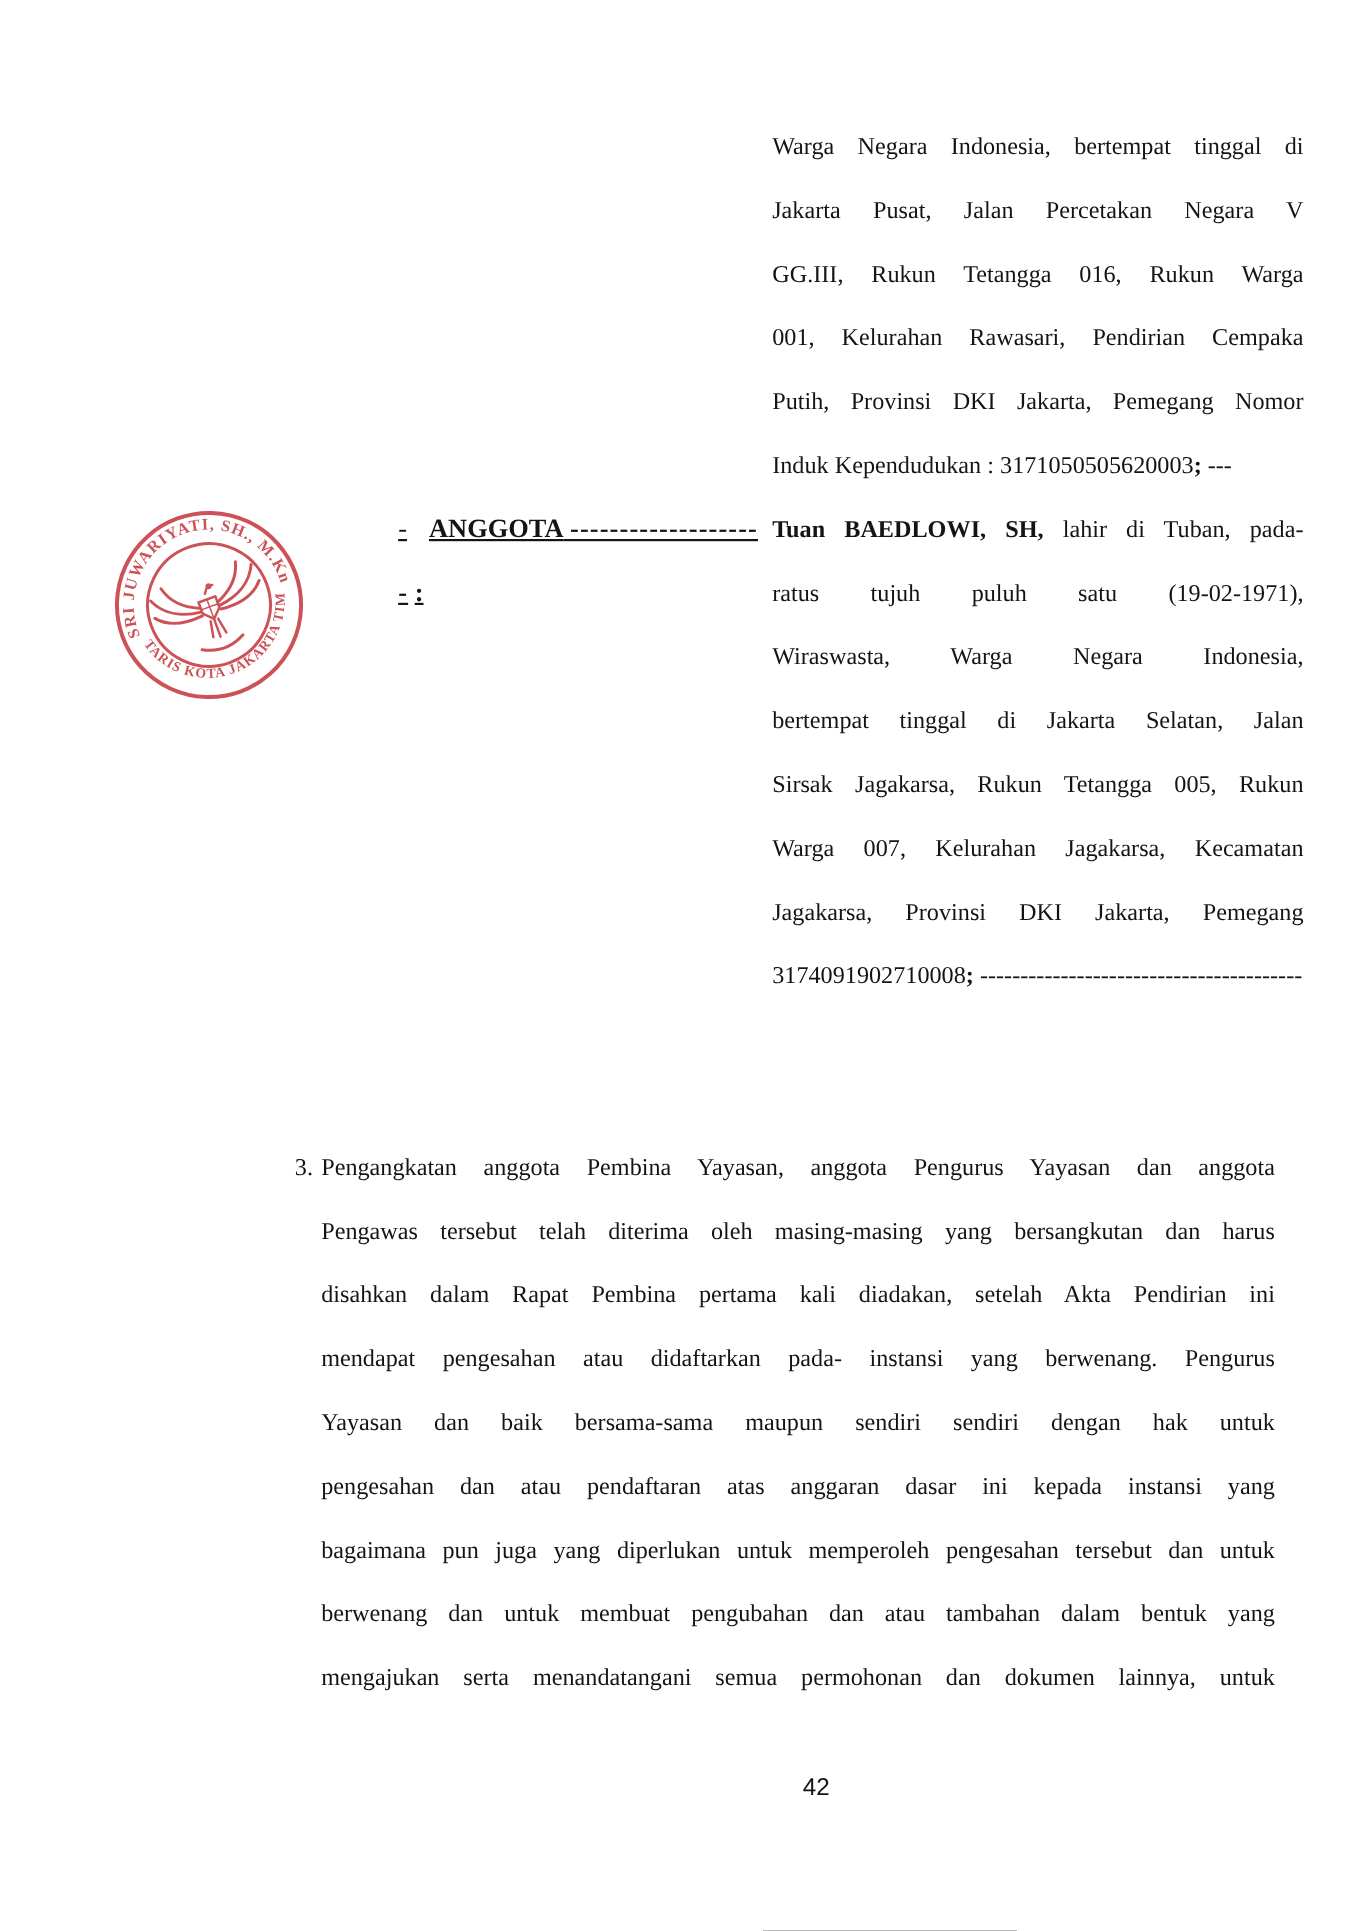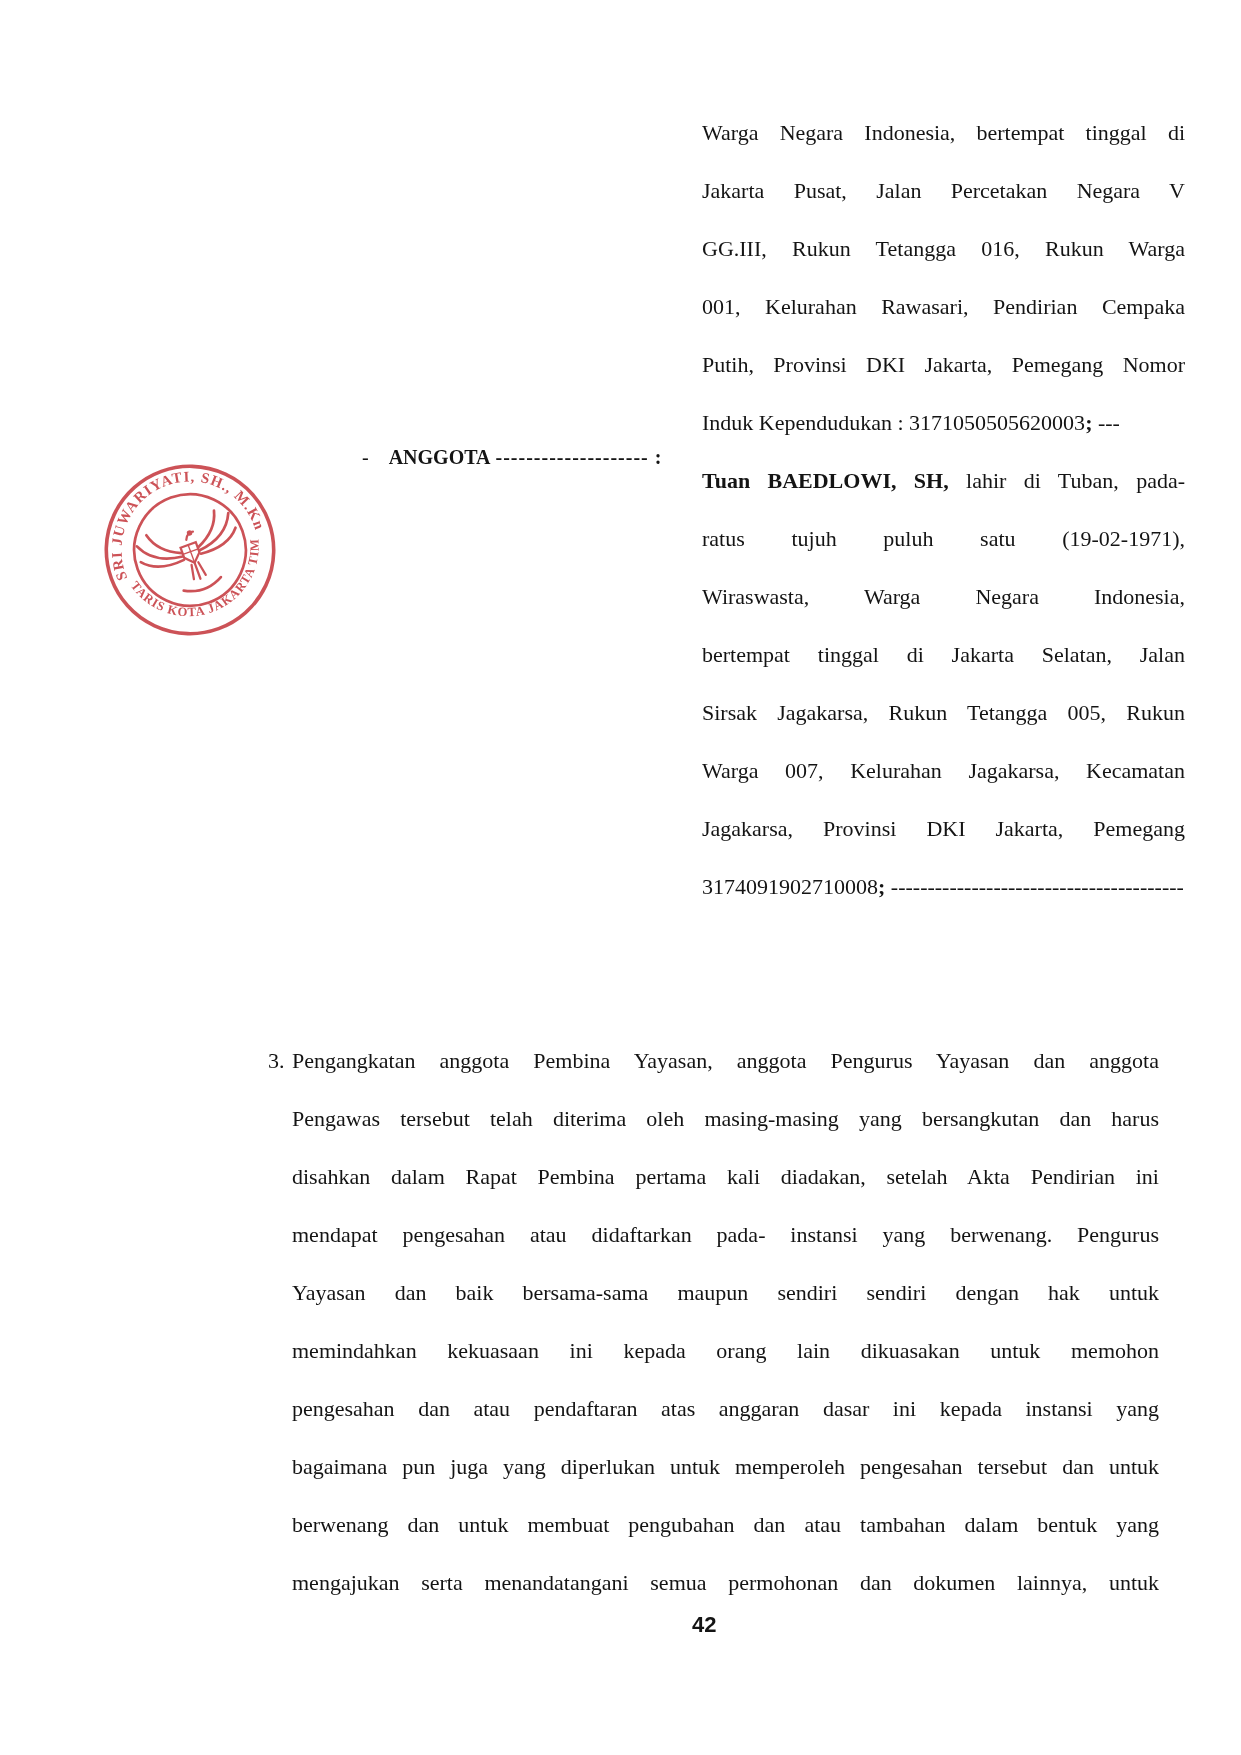--- a/index.html
+++ b/index.html
@@ -16,35 +16,35 @@
     height:58px;
     line-height:58px;
     font-size:22px;
     white-space:normal;
   }
   .jl { text-align:justify; text-align-last:justify; }
   .ll { text-align:left; }
   .b  { font-weight:bold; }
   #blockA { position:absolute; left:702px; top:104px;  width:483px; }
   #anggotaLabel {
-    position:absolute; left:362px; top:428px; width:336px; height:58px;
-    line-height:58px; font-size:20px;
+    position:absolute; left:362px; top:452px; width:336px; height:58px;
+    line-height:58px; font-size:24px;text-decoration:underline;
   }
   #anggotaLabel .bullet { margin-right:20px; }
   #anggotaLabel .dashes { letter-spacing:1px; }
   #anggotaLabel .colon  { margin-left:6px; }
   #blockB { position:absolute; left:702px; top:452px;  width:483px; }
   #item3  { position:absolute; left:268px; top:1032px; width:917px; }
   #item3 .num {
     position:absolute; left:0; top:0; height:58px; line-height:58px; font-size:22px;
   }
   #item3 .body { margin-left:24px; width:867px; }
   #pageNum {
     position:absolute; left:692px; top:1608px; width:100px;
-    text-align:left; font-weight:bold; font-size:22px; line-height:34px;
+    text-align:center; font-weight:normal; font-size:22px; line-height:34px;
     font-family:"Liberation Sans","DejaVu Sans",sans-serif;
   }
   #stamp {
     position:absolute; left:100px; top:460px; width:180px; height:180px;
   }
   #stamp svg { filter:blur(0.5px); opacity:0.88; }
   .stamp-arc-text { font-family:"Liberation Serif","DejaVu Serif",serif; font-weight:bold; }
 </style>
 </head>
 <body>
@@ -116,21 +116,20 @@
   </div>
 
   <div id="item3">
     <span class="num">3.</span>
     <div class="body">
       <div class="tline jl">Pengangkatan anggota Pembina Yayasan, anggota Pengurus Yayasan dan anggota</div>
       <div class="tline jl">Pengawas tersebut telah diterima oleh masing-masing yang bersangkutan dan harus</div>
       <div class="tline jl">disahkan dalam Rapat Pembina pertama kali diadakan, setelah Akta Pendirian ini</div>
       <div class="tline jl">mendapat pengesahan atau didaftarkan pada- instansi yang berwenang. Pengurus</div>
       <div class="tline jl">Yayasan dan baik bersama-sama maupun sendiri sendiri dengan hak untuk</div>
-      <div class="tline jl">memindahkan kekuasaan ini kepada orang lain dikuasakan untuk memohon</div>
       <div class="tline jl">pengesahan dan atau pendaftaran atas anggaran dasar ini kepada instansi yang</div>
       <div class="tline jl">bagaimana pun juga yang diperlukan untuk memperoleh pengesahan tersebut dan untuk</div>
       <div class="tline jl">berwenang dan untuk membuat pengubahan dan atau tambahan dalam bentuk yang</div>
       <div class="tline jl">mengajukan serta menandatangani semua permohonan dan dokumen lainnya, untuk</div>
     </div>
   </div>
 
   <div id="pageNum">42</div>
 
 </div>

